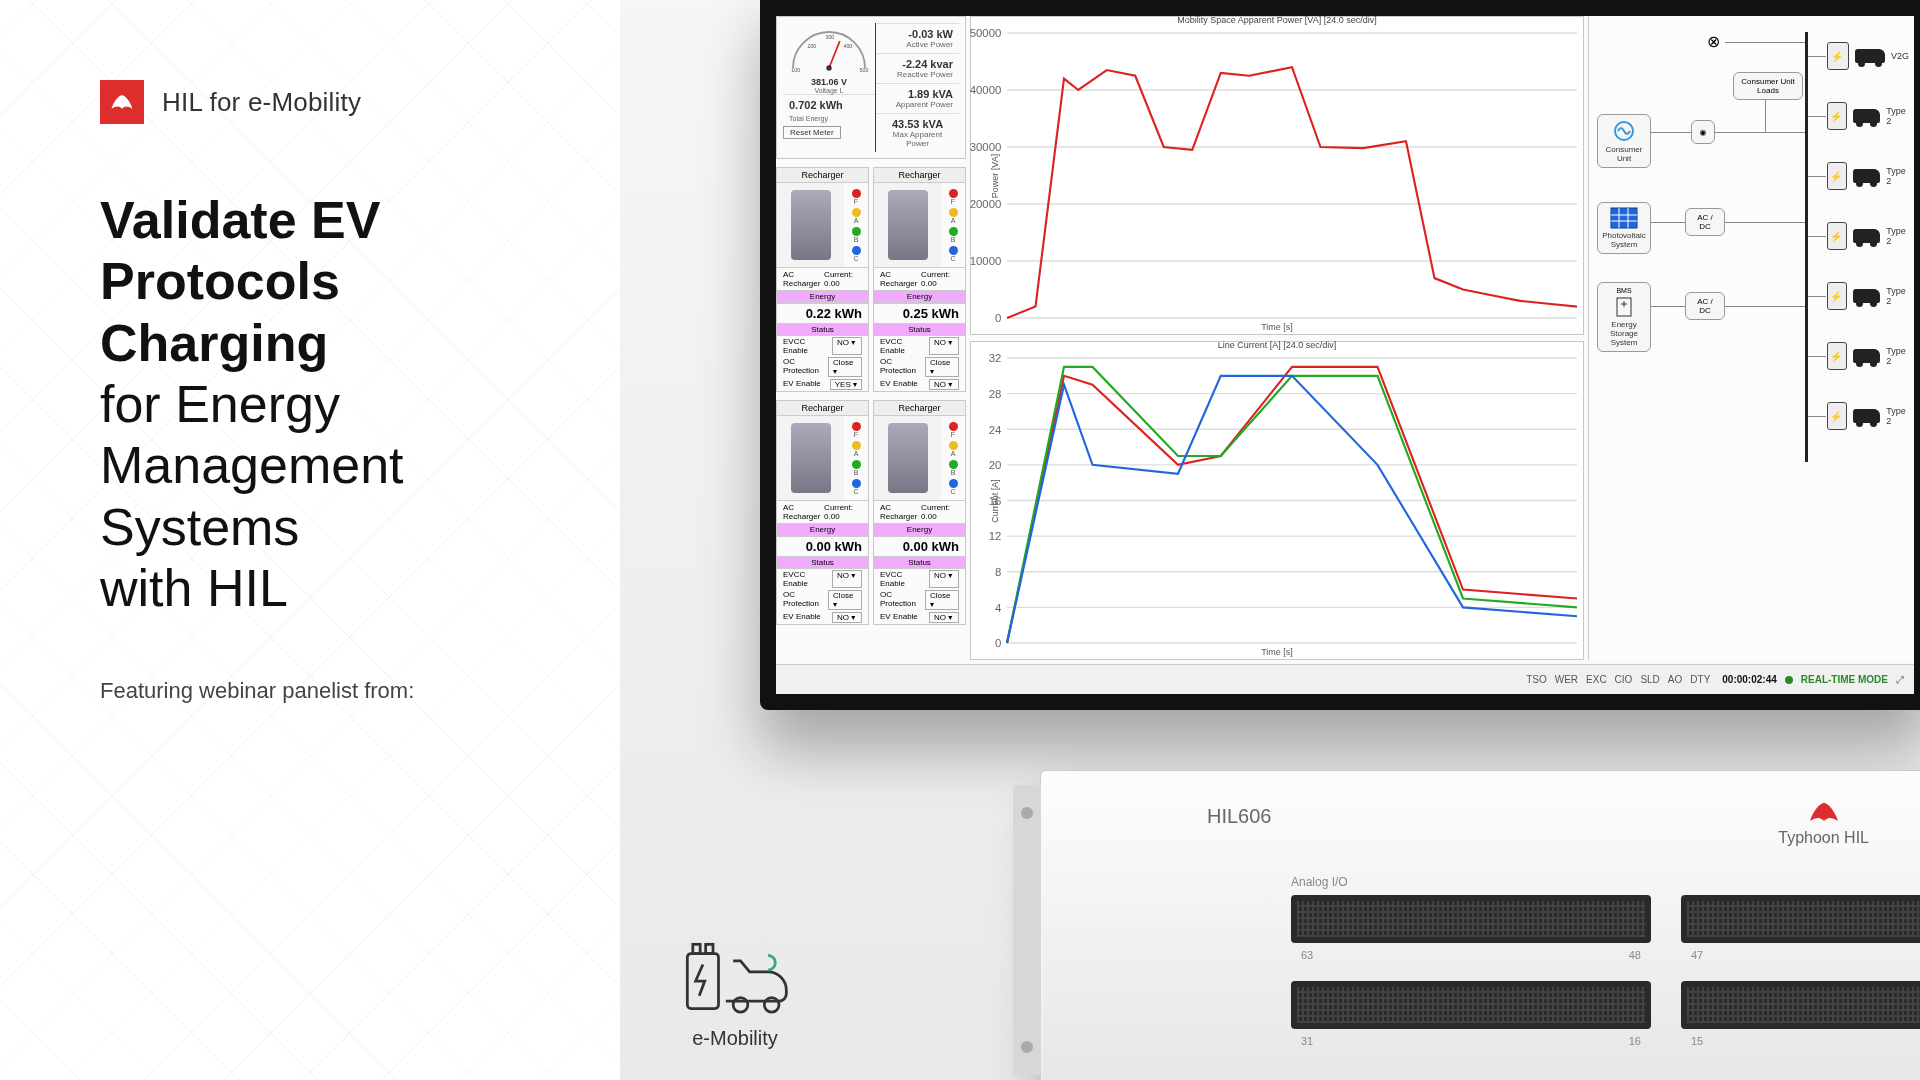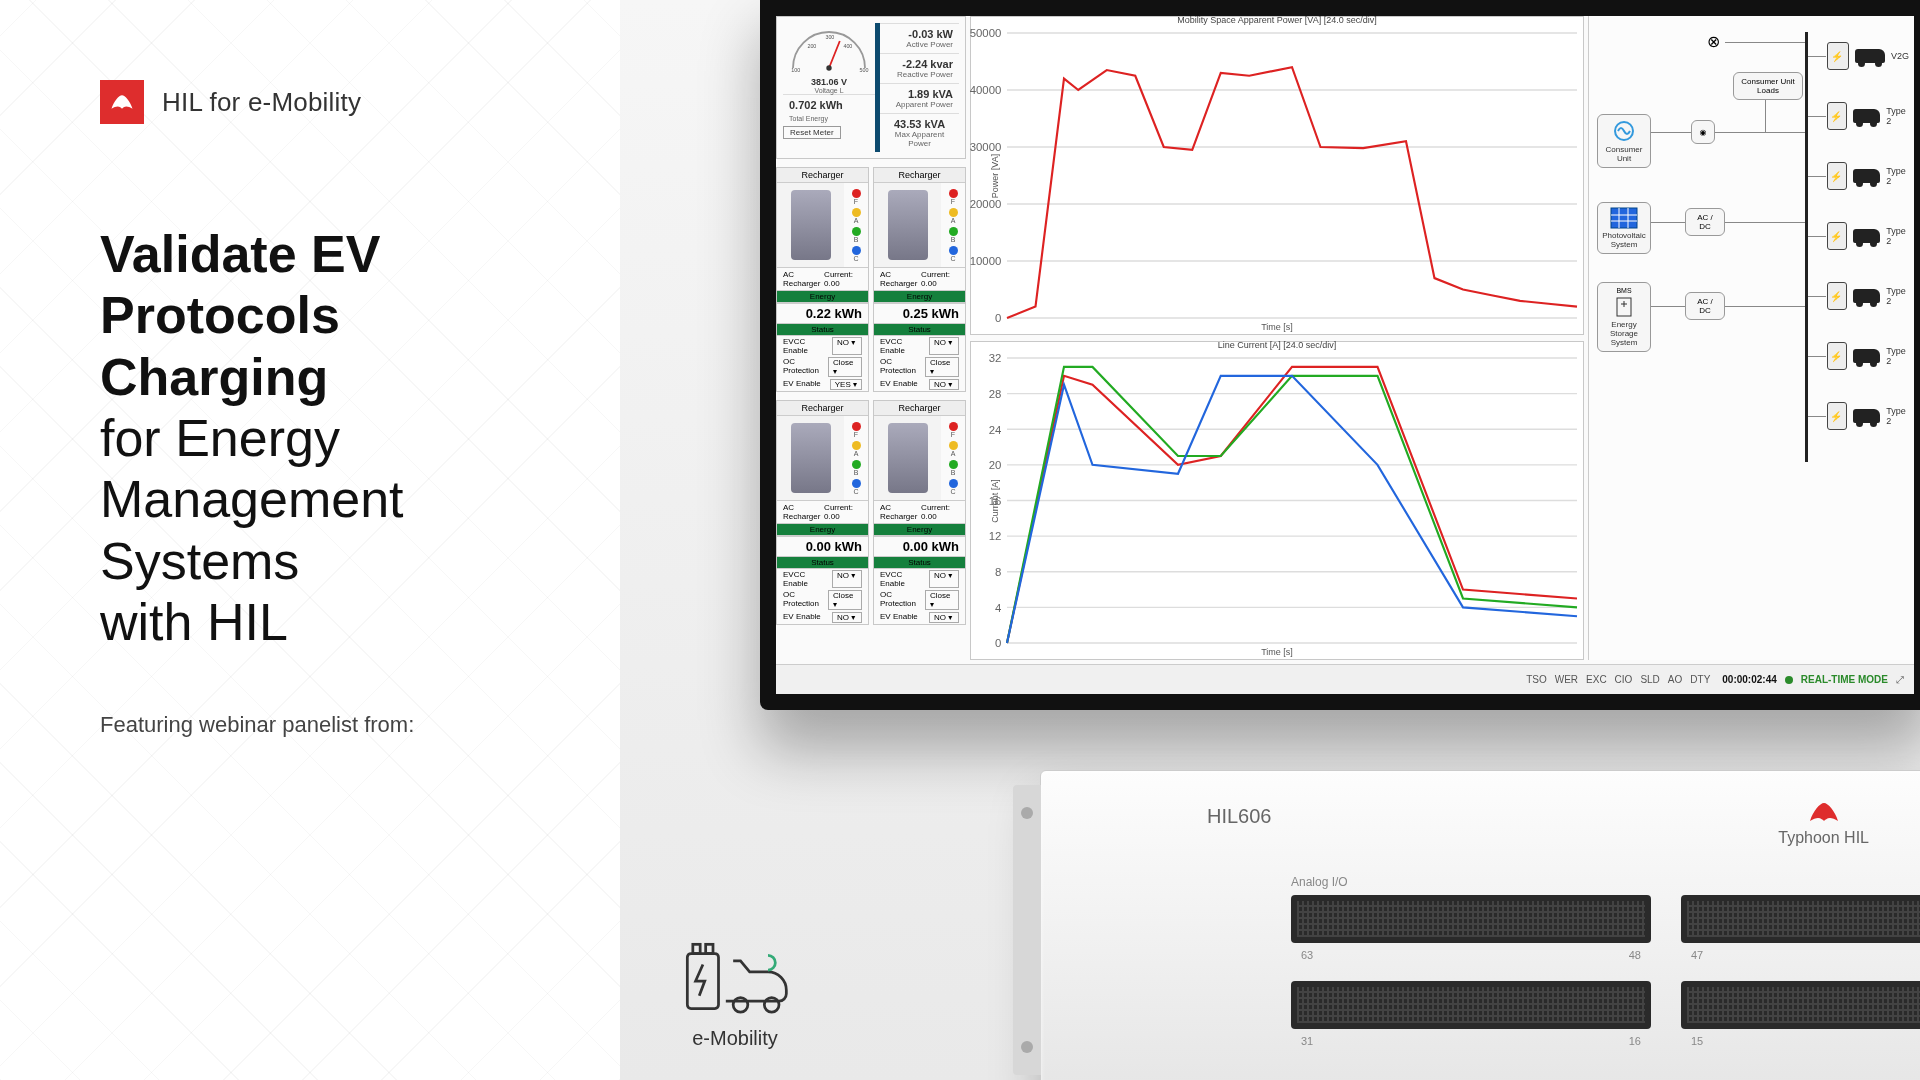--- a/index.html
+++ b/index.html
@@ -5,21 +5,21 @@
 * { margin: 0; padding: 0; box-sizing: border-box; }
 body { font-family: -apple-system, BlinkMacSystemFont, "Segoe UI", Arial, sans-serif; width: 1920px; height: 1080px; overflow: hidden; background: #f5f5f5; position: relative; }
 
 
 .left-panel { position: absolute; left: 0; top: 0; width: 620px; height: 100%; background: #fff; padding: 80px 100px; }
 .left-panel::before { content: ''; position: absolute; inset: 0; background-image:
   repeating-linear-gradient(45deg, rgba(0,0,0,.03) 0 1px, transparent 1px 56px),
   repeating-linear-gradient(-45deg, rgba(0,0,0,.03) 0 1px, transparent 1px 56px); z-index: 0; }
 .left-panel > * { position: relative; z-index: 1; }
 
-.brand-row { display: flex; align-items: center; gap: 18px; margin-bottom: 100px; }
+.brand-row { display: flex; align-items: center; gap: 18px; margin-bottom: 66px; }
 .brand-logo { width: 44px; height: 44px; background: #de2d2d; display: flex; align-items: center; justify-content: center; }
 .brand-logo svg { width: 30px; height: 24px; fill: #fff; }
 .brand-text { font-size: 26px; letter-spacing: .2px; color: #333; }
 
 .headline { font-size: 52px; line-height: 1.18; font-weight: 300; color: #111; margin-bottom: 58px; }
 .headline .bold { font-weight: 700; display: block; }
 
 .panelist-label { font-size: 22px; color: #444; margin-bottom: 30px; font-weight: 400; }
 .logos-row { display: flex; gap: 48px; align-items: flex-end; }
 .certi-logo { display: flex; flex-direction: column; align-items: center; }
@@ -56,21 +56,21 @@
 .recharger-hdr { background:#eee; font-size:9px; text-align:center; padding:2px; border-bottom:1px solid #ccc; }
 .recharger-body { display:flex; height:84px; }
 .plug { flex:1; display:flex; align-items:center; justify-content:center; background:#f3f3f3; }
 .plug .plug-box { width:40px; height:70px; background:linear-gradient(180deg,#aab,#778); border-radius:4px; position:relative; }
 .leds { width:24px; display:flex; flex-direction:column; justify-content:space-around; padding:4px 0; }
 .led { width:9px; height:9px; border-radius:50%; margin:0 auto; }
 .led.r{background:#d22;} .led.y{background:#eb2;} .led.g{background:#2a2;} .led.b{background:#26d;}
 .led-lbl { font-size:7px; text-align:center; color:#555; }
 .recharger-foot { display:flex; justify-content:space-between; font-size:8px; padding:2px 6px; border-top:1px solid #ccc; }
 .energy-val { font-size:13px; font-weight:700; text-align:right; padding:2px 6px; border-top:1px solid #ccc; }
-.status-hdr { background:#15803d; font-size:8px; text-align:center; padding:1px; border-top:1px solid #ccc; border-bottom:1px solid #ccc; }
+.status-hdr { background:#f0abfc; font-size:8px; text-align:center; padding:1px; border-top:1px solid #ccc; border-bottom:1px solid #ccc; }
 .status-row { display:flex; justify-content:space-between; font-size:8px; padding:1px 6px; }
 .status-row .dd { border:1px solid #aaa; padding:0 4px; min-width:30px; text-align:left; font-size:8px; }
 
 .sc-mid { position:absolute; left:194px; top:0; right:330px; bottom:34px; display:flex; flex-direction:column; gap:6px; }
 .chart-box { flex:1; border:1px solid #c8c8c8; position:relative; background:#fff; }
 .chart-title { position:absolute; top:-2px; left:0; right:0; text-align:center; font-size:9px; color:#444; }
 .axis-label-y { position:absolute; left:2px; top:50%; transform:translateY(-50%) rotate(-90deg); font-size:9px; color:#555; }
 .axis-label-x { position:absolute; bottom:2px; left:50%; transform:translateX(-50%); font-size:9px; color:#555; }
 .chart-svg { position:absolute; inset:16px 6px 18px 36px; }
 .grid line { stroke:#ddd; stroke-width:1; }
@@ -180,21 +180,21 @@
               </svg>
             </div>
             <div style="text-align:center;font-weight:700;">381.06 V</div>
             <div style="text-align:center;font-size:7px;color:#666;">Voltage L</div>
             <div class="meter-row">
                 <span class="val">0.702 kWh</span>
               </div>
             <div style="font-size:7px;color:#666;padding:0 6px;">Total Energy</div>
             <span class="reset-btn">Reset Meter</span>
           </div>
-          <div style="width:84px;border-left:5px solid #0c4a6e;">
+          <div style="width:84px;border-left:1px solid #0c4a6e;">
             <div class="meter-row">
                 <div style="text-align:right;width:100%;">
                   <div class="val">-0.03 kW</div>
                   <div class="lab">Active Power</div>
                 </div>
               </div>
             <div class="meter-row">
                 <div style="text-align:right;width:100%;">
                   <div class="val">-2.24 kvar</div>
                   <div class="lab">Reactive Power</div>

